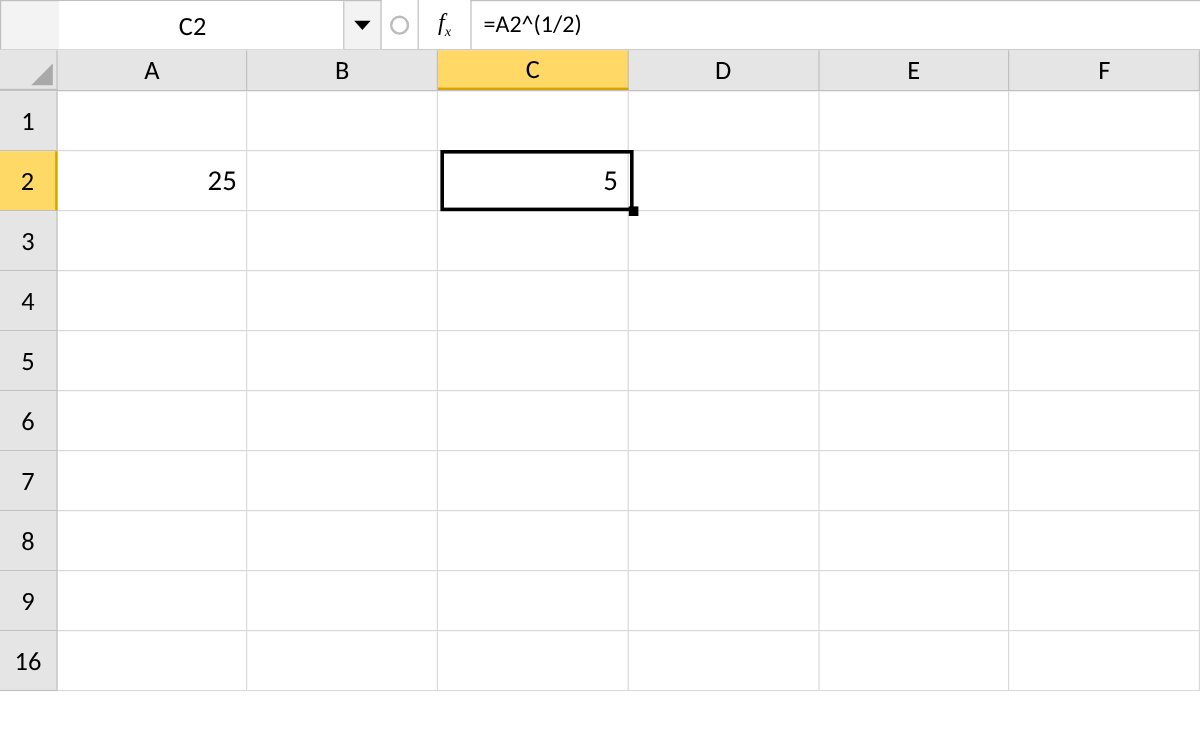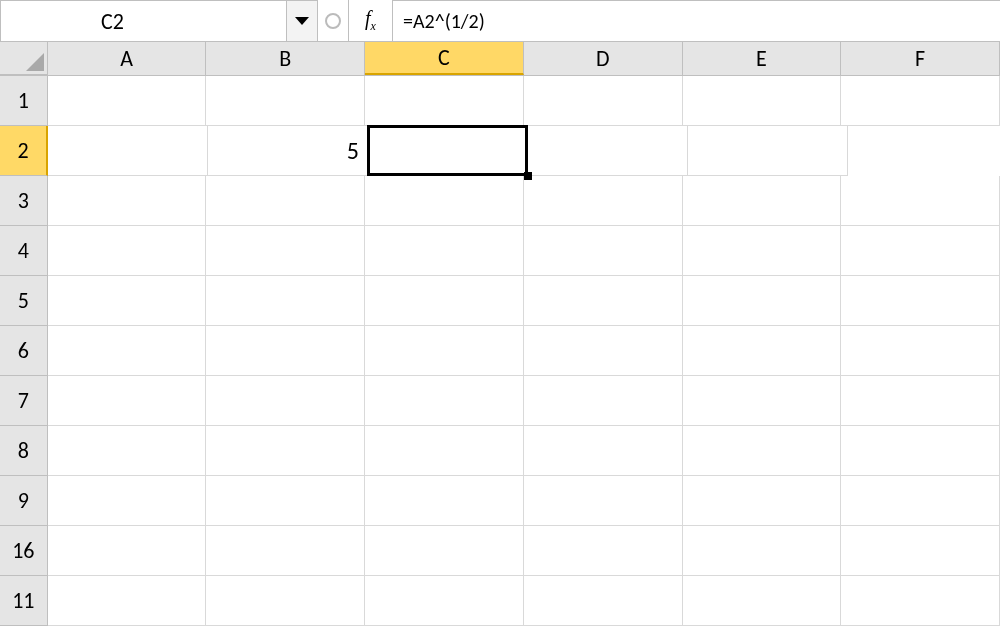--- a/index.html
+++ b/index.html
@@ -17,21 +17,21 @@
     --row-head-w:48px;
   }
 
   
   .fbar{height:42px;display:flex;align-items:center;border-bottom:1px solid var(--header-border);
     background:#fff;font-size:22px;}
   .namebox-wrap{display:flex;align-items:center;height:100%;width:318px;
     background:#f3f3f3;border-right:1px solid var(--header-border);
     border-top:1px solid var(--header-border);border-left:1px solid var(--header-border);}
   .namebox{flex:1;padding:0 8px 0 100px;background:#fff;height:100%;display:flex;align-items:center;
-    border-right:1px solid var(--header-border);font-size:22px;}
+    border-right:1px solid var(--header-border);font-size:22px;margin-left:48px;}
   .nb-btn{width:30px;height:100%;display:flex;align-items:center;justify-content:center;
     cursor:pointer;color:#000;}
   .nb-btn svg{width:14px;height:8px;}
   .cancel-btn{width:30px;height:100%;display:flex;align-items:center;justify-content:center;color:#888;}
   .fx{width:44px;height:100%;display:flex;align-items:center;justify-content:center;
     font-style:italic;font-family:"Times New Roman",serif;font-size:20px;
     border-left:1px solid var(--header-border);}
   .fx sub{font-size:12px;}
   .formula{flex:1;padding:0 10px;height:100%;display:flex;align-items:center;font-size:20px;
     border-left:1px solid var(--header-border);border-top:1px solid var(--header-border);}
@@ -102,20 +102,21 @@
       <div class="rowhead">1</div>
       <div class="cell"></div>
       <div class="cell"></div>
       <div class="cell"></div>
       <div class="cell"></div>
       <div class="cell"></div>
       <div class="cell"></div>
     </div>
     <div class="row">
       <div class="rowhead sel">2</div>
+      <div class="cell num">25</div>
       <div class="cell"></div>
       <div class="cell num">5</div>
       <div class="cell"></div>
       <div class="cell"></div>
       <div class="cell"></div>
     </div>
     <div class="row">
       <div class="rowhead">3</div>
       <div class="cell"></div>
       <div class="cell"></div>
@@ -180,26 +181,17 @@
     </div>
     <div class="row">
       <div class="rowhead">16</div>
       <div class="cell"></div>
       <div class="cell"></div>
       <div class="cell"></div>
       <div class="cell"></div>
       <div class="cell"></div>
       <div class="cell"></div>
     </div>
-    <div class="row">
-      <div class="rowhead">11</div>
-      <div class="cell"></div>
-      <div class="cell"></div>
-      <div class="cell"></div>
-      <div class="cell"></div>
-      <div class="cell"></div>
-      <div class="cell"></div>
-    </div>
   </div>
 
   <div class="selbox" id="selbox" style="left: 367px; top: 83px; width: 161px; height: 51px;"></div>
   <div class="selhandle" id="selhandle" style="left: 524px; top: 130px;"></div>
 </div>
 
 </body></html>

